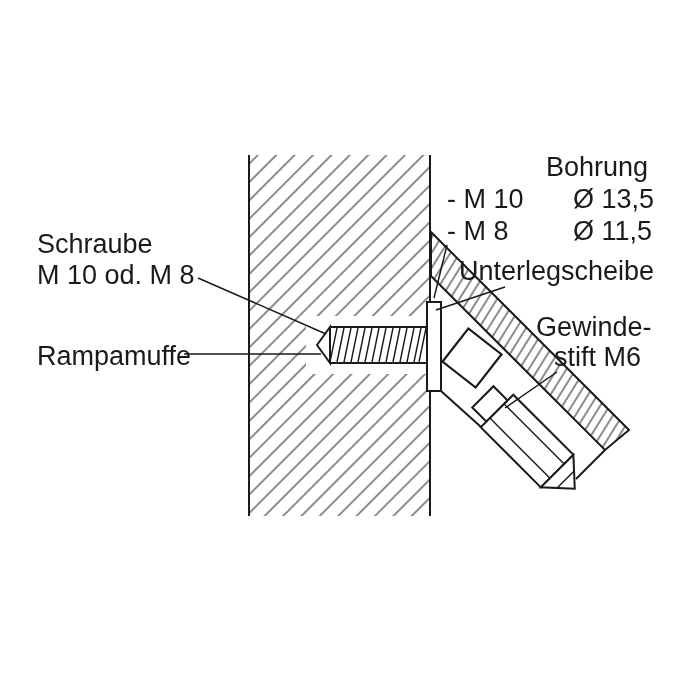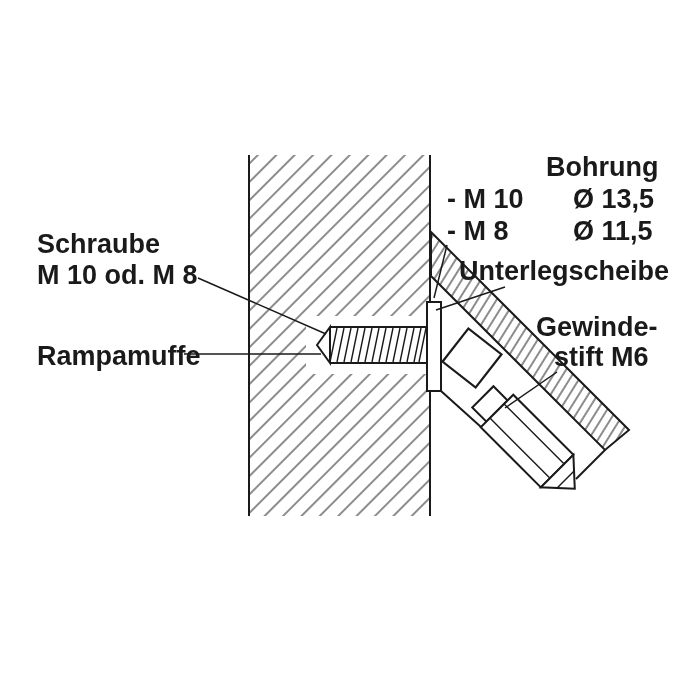--- a/index.html
+++ b/index.html
@@ -1,17 +1,17 @@
 <!DOCTYPE html>
 <html style="--line: #1a1a1a; --bg: #ffffff;"><head>
 <meta charset="utf-8">
 <style>
   :root{ --line:#1a1a1a; --bg:#ffffff; }
   html,body{ margin:0; padding:0; background:var(--bg); }
-  .canvas{ position:relative; width:700px; height:516px; background:var(--bg); overflow:hidden;font-weight:bold; }
+  .canvas{ position:relative; width:700px; height:516px; background:var(--bg); overflow:hidden; }
   text{ font-family:"Liberation Sans","DejaVu Sans",sans-serif; font-size:27px; fill:var(--line); }
   .s2  { stroke:var(--line); stroke-width:2;   fill:none; }
   .s2f { stroke:var(--line); stroke-width:2;   fill:#fff; }
   .s22f{ stroke:var(--line); stroke-width:2.2; fill:#fff; }
   .s14 { stroke:var(--line); stroke-width:1.4; fill:none; }
   .s15 { stroke:var(--line); stroke-width:1.5; fill:none; }
   .wallrect{ fill:url(#wallHatch); }
   .bandpoly{ fill:url(#bandHatch); stroke:var(--line); stroke-width:2; }
 </style>
 </head>

